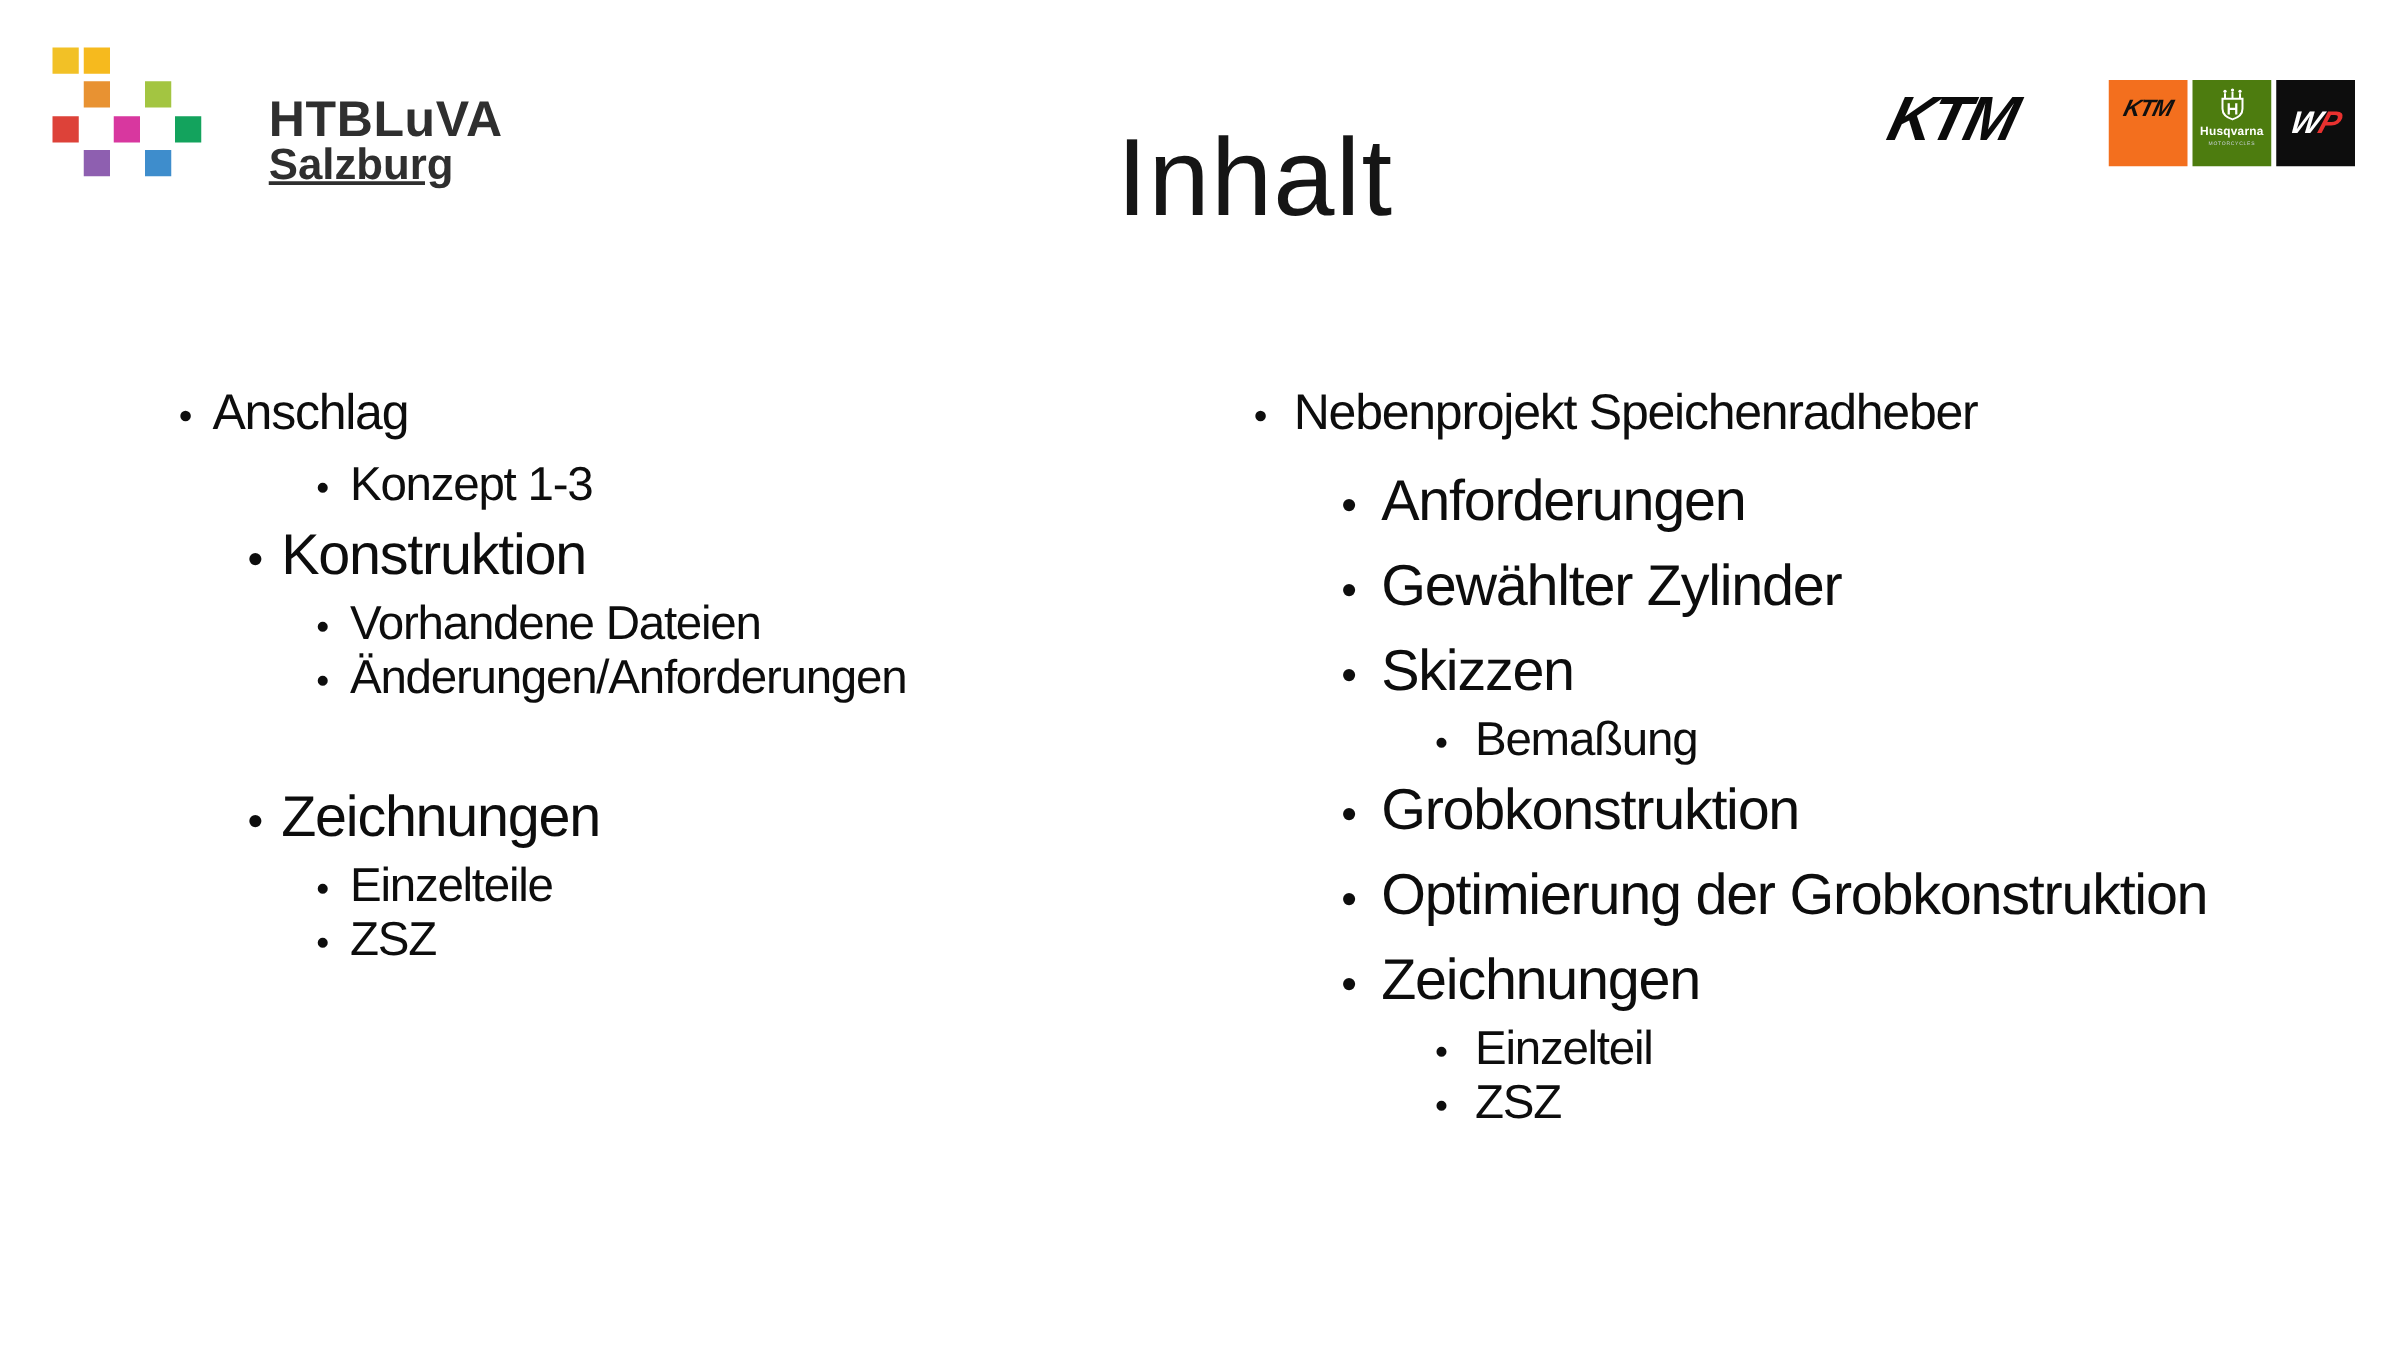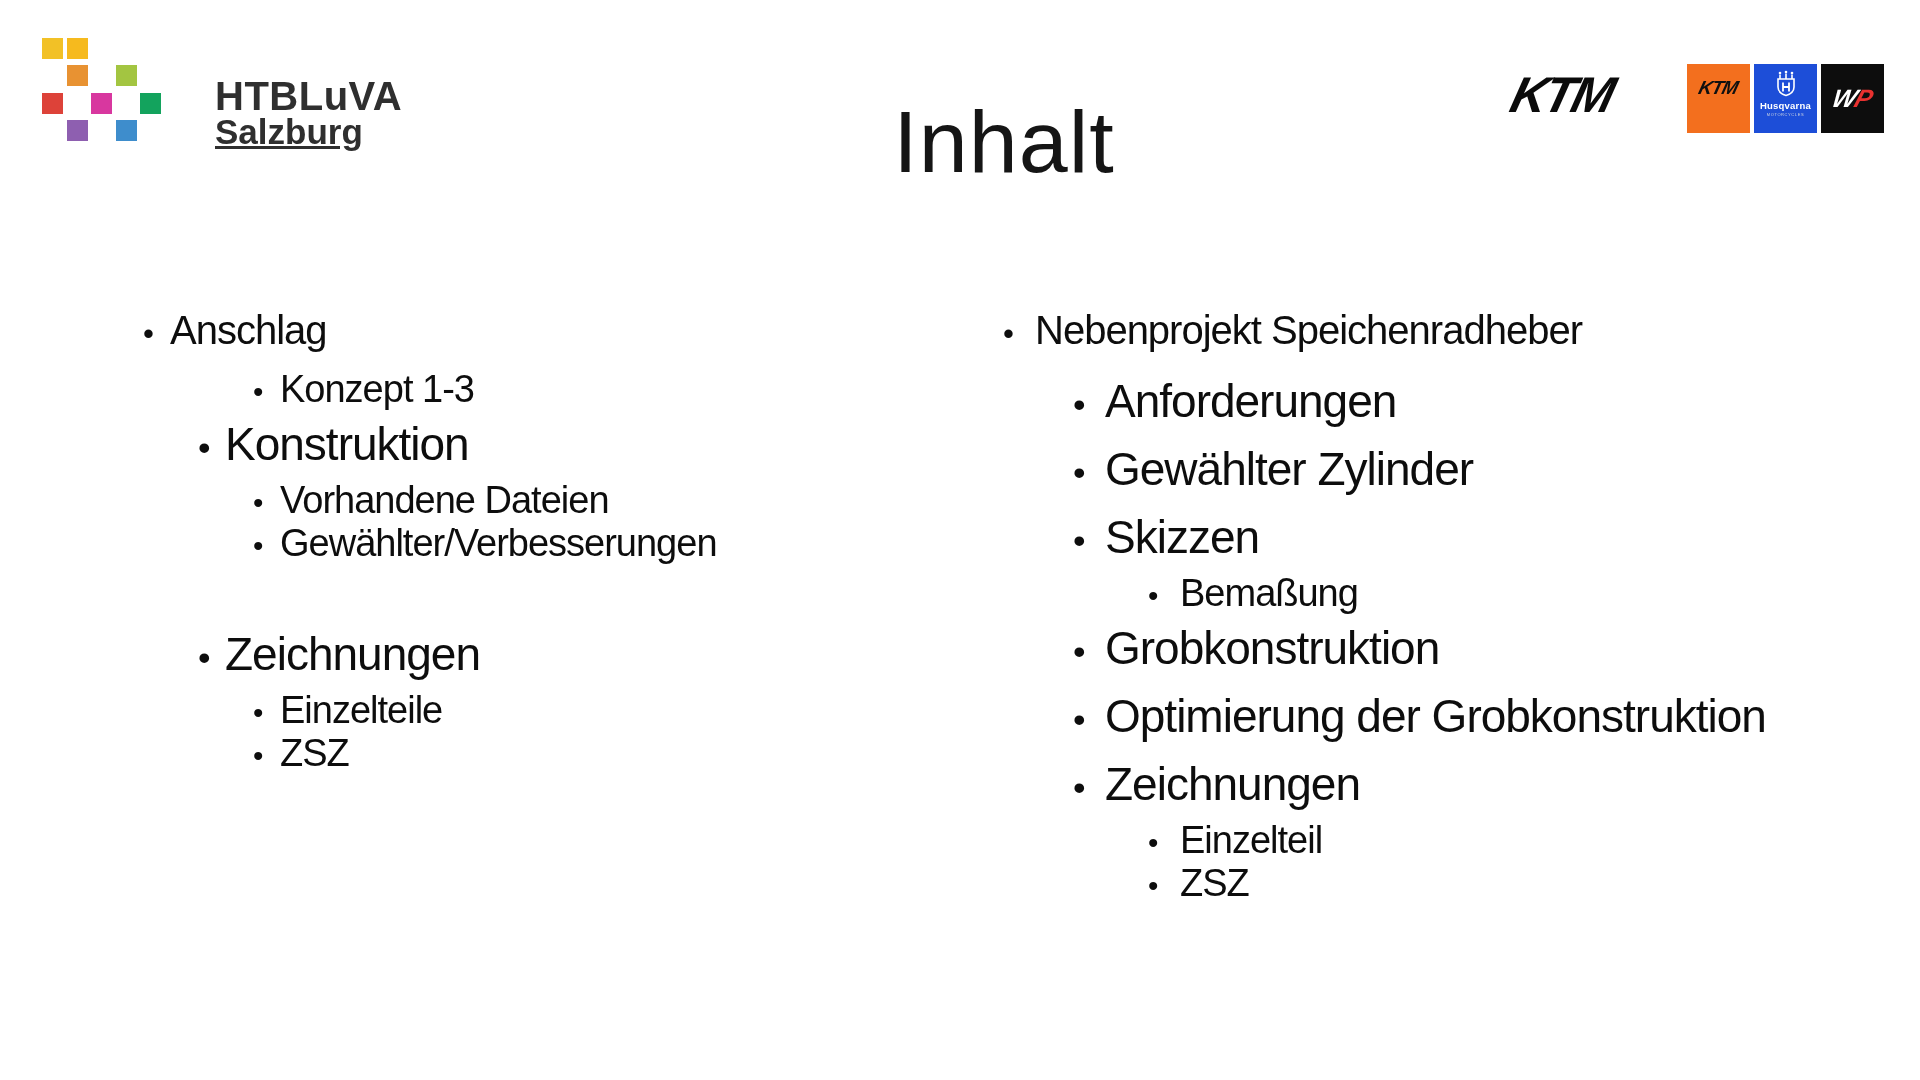--- a/index.html
+++ b/index.html
@@ -94,21 +94,21 @@
   </div>
 
   <h1 class="title">Inhalt</h1>
 
   <div class="ktm-wordmark">KTM</div>
 
   <div class="badges">
     <div class="badge" style="background: rgb(243, 111, 30);">
       <span class="badge-ktm-text">KTM</span>
     </div>
-    <div class="badge" style="background: #1d4ed8;">
+    <div class="badge" style="background: #4d7c0f;">
       <svg class="husq-icon" width="24" height="27" viewBox="0 0 24 27">
         <g fill="none" stroke="#ffffff" stroke-width="1.6">
           <path d="M4,9 L20,9 L20,17 Q20,23 12,25.5 Q4,23 4,17 Z"></path>
           <path d="M6,9 V4.5 M12,9 V3.5 M18,9 V4.5"></path>
         </g>
         <circle cx="6" cy="3" r="1.3" fill="#ffffff"></circle>
         <circle cx="12" cy="2" r="1.3" fill="#ffffff"></circle>
         <circle cx="18" cy="3" r="1.3" fill="#ffffff"></circle>
         <g fill="none" stroke="#ffffff" stroke-width="1.8">
           <path d="M9,12.5 V21.5 M15,12.5 V21.5 M9,17 H15"></path>
@@ -120,21 +120,21 @@
     <div class="badge" style="background: rgb(13, 13, 13);">
       <span class="wp-text"><span class="wp-w">W</span><span class="wp-p" style="color: rgb(232, 49, 47);">P</span></span>
     </div>
   </div>
 
   <div class="col col-left">
       <div class="row l1"><span class="bullet">•</span><span>Anschlag</span></div>
       <div class="row l3"><span class="bullet">•</span><span>Konzept 1-3</span></div>
       <div class="row l2"><span class="bullet">•</span><span>Konstruktion</span></div>
       <div class="row l3"><span class="bullet">•</span><span>Vorhandene Dateien</span></div>
-      <div class="row l3"><span class="bullet">•</span><span>Gewählter/Verbesserungen</span></div>
+      <div class="row l3"><span class="bullet">•</span><span>Änderungen/Anforderungen</span></div>
       <div class="row l3 spacer"></div>
       <div class="row l2"><span class="bullet">•</span><span>Zeichnungen</span></div>
       <div class="row l3"><span class="bullet">•</span><span>Einzelteile</span></div>
       <div class="row l3"><span class="bullet">•</span><span>ZSZ</span></div>
     </div>
   <div class="col col-right">
       <div class="row l1"><span class="bullet">•</span><span>Nebenprojekt Speichenradheber</span></div>
       <div class="row l2"><span class="bullet">•</span><span>Anforderungen</span></div>
       <div class="row l2"><span class="bullet">•</span><span>Gewählter Zylinder</span></div>
       <div class="row l2"><span class="bullet">•</span><span>Skizzen</span></div>

